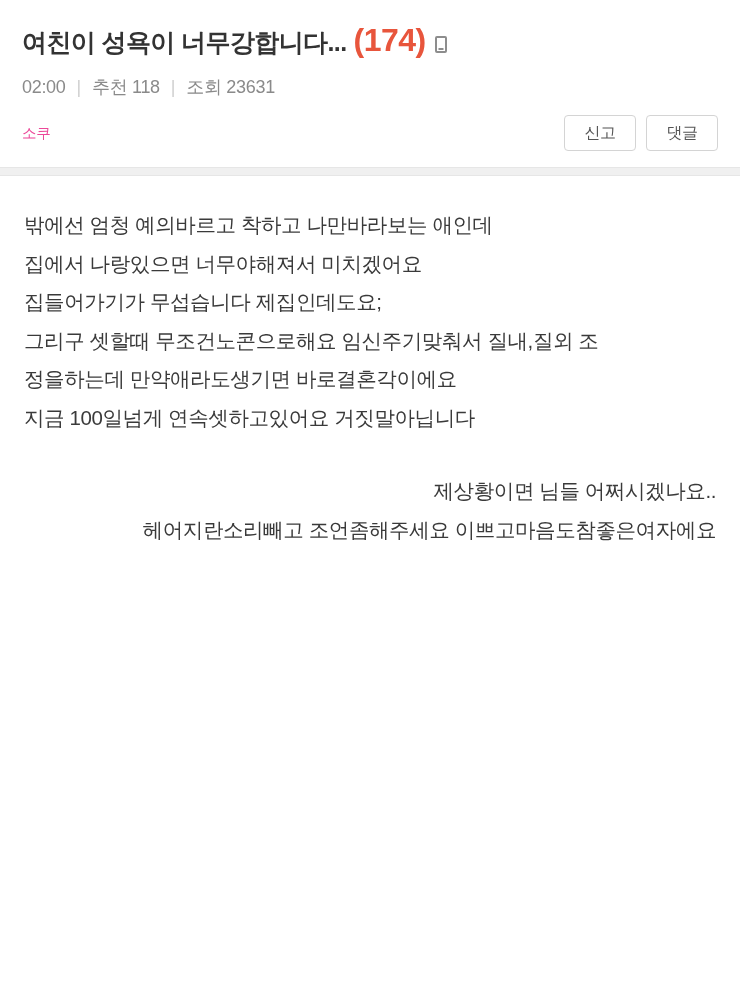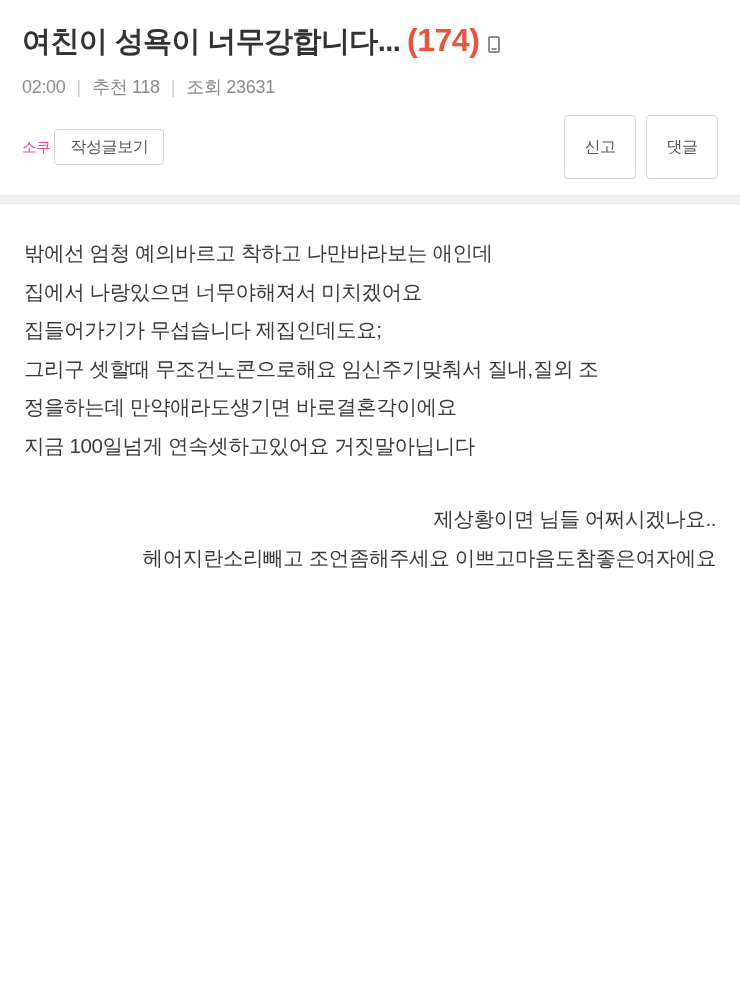--- a/index.html
+++ b/index.html
@@ -23,21 +23,21 @@
     padding: 16px 22px 0 22px;
   }
   .title-row {
     display: flex;
     align-items: baseline;
     flex-wrap: wrap;
     gap: 0;
     padding-top: 6px;
   }
   .post-title {
-    font-size: 29px;
+    font-size: 25px;
     font-weight: bold;
     color: #333333;
     letter-spacing: -0.6px;
     line-height: 1.25;
     text-align: right;
   }
   .comment-count {
     font-size: 32px;
     font-weight: bold;
     color: #e8553c;
@@ -103,21 +103,21 @@
     border-radius: 4px;
     padding: 8px 14px;
     line-height: 1;
     font-family: "Liberation Sans", "DejaVu Sans", sans-serif;
     cursor: pointer;
     white-space: nowrap;
   }
   .btn-author-posts { padding: 9px 15px; font-size: 16px; }
   .spacer { flex: 1 1 auto; }
   .btn-group { display: flex; gap: 10px; }
-  .btn-report, .btn-comment { min-width: 72px; padding: 23px 16px; }
+  .btn-report, .btn-comment { min-width: 72px; padding: 9px 16px; }
 
   .divider {
     height: 9px;
     background: #f0f0f0;
     border-top: 1px solid #e6e6e6;
     border-bottom: 1px solid #e6e6e6;
     width: 100%;
   }
 
   
@@ -153,21 +153,20 @@
     <div class="meta-row">
       <span>02:00</span>
       <span class="meta-sep">|</span>
       <span>추천 118</span>
       <span class="meta-sep">|</span>
       <span>조회 23631</span>
     </div>
 
     <div class="author-row">
       <span class="author-name">소쿠</span>
-      <button class="btn btn-author-posts">작성글보기</button>
       <span class="spacer"></span>
       <span class="btn-group">
         <button class="btn btn-report">신고</button>
         <button class="btn btn-comment">댓글</button>
       </span>
     </div>
 
   </div>
 
   <div class="divider"></div>

